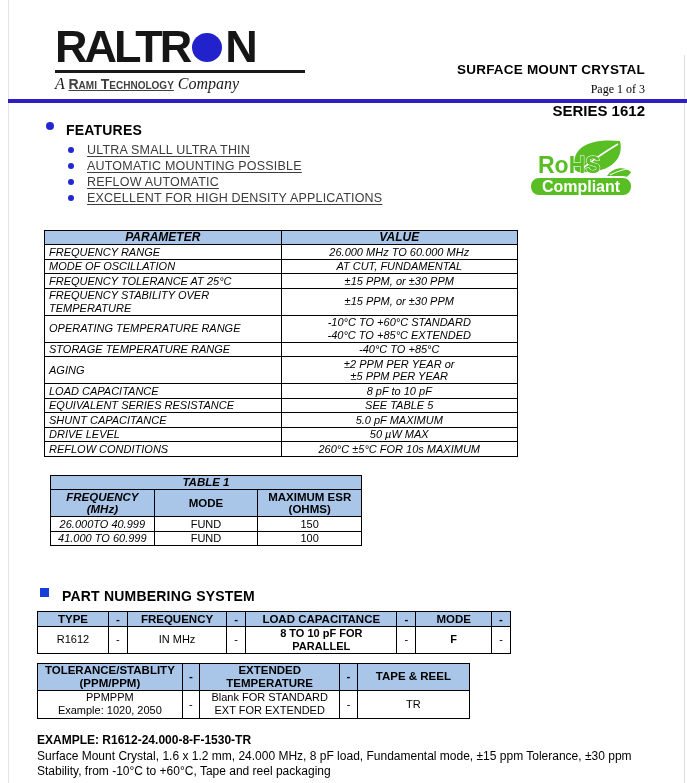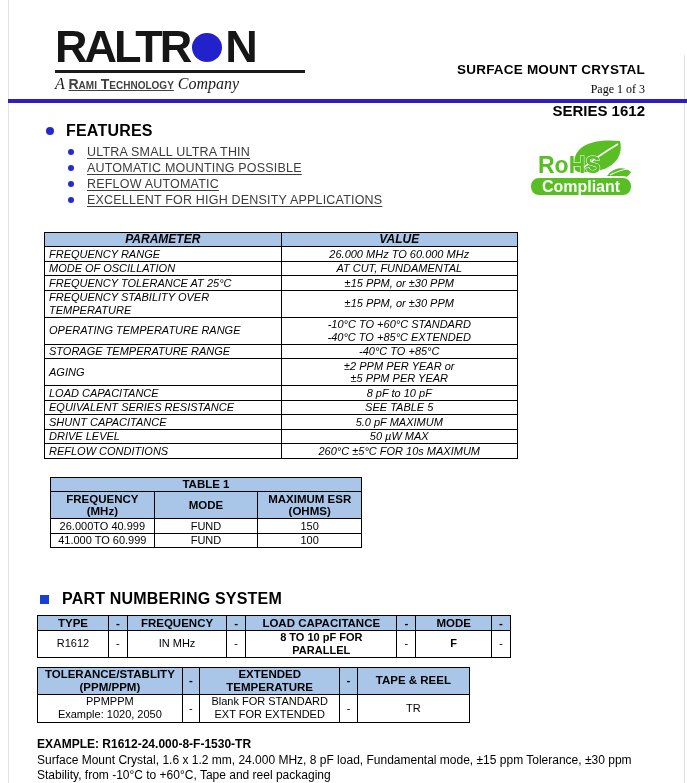--- a/index.html
+++ b/index.html
@@ -28,42 +28,42 @@
   .doc-title{position:absolute;right:42px;top:62px;font-size:13.5px;font-weight:bold;letter-spacing:0.2px;}
   .page-label{position:absolute;right:42px;top:82px;font-family:"Liberation Serif",serif;font-size:12px;}
   .blue-rule{position:absolute;left:8px;top:99px;right:0;height:4px;background:var(--rule);}
   .series{position:absolute;right:42px;top:102px;font-size:15px;font-weight:bold;text-align:center;}
 
   
   .rohs{position:absolute;left:520px;top:136px;width:118px;height:66px;}
 
   
   .content{position:absolute;left:0;top:122px;width:100%;}
-  .section-head{display:flex;align-items:center;font-weight:bold;font-size:16px;letter-spacing:0.2px;}
+  .section-head{display:flex;align-items:flex-start;font-weight:bold;font-size:14px;letter-spacing:0.2px;}
   .bullet-round{width:8px;height:8px;border-radius:50%;background:var(--accent);margin-left:46px;margin-right:12px;flex:0 0 auto;}
   .bullet-square{width:9px;height:9px;background:#1640d8;margin-left:40px;margin-right:13px;flex:0 0 auto;}
 
   .feature-list{list-style:none;margin-top:5px;}
   .feature-list li{display:flex;align-items:center;margin-bottom:1.5px;}
   .feat-bullet{width:6px;height:6px;border-radius:50%;background:var(--accent);margin-left:68px;margin-right:13px;flex:0 0 auto;}
   .feat-text{font-size:12.5px;color:var(--feat);text-decoration:underline;text-underline-offset:2px;letter-spacing:0.2px;line-height:14.5px;}
 
   
   table{border-collapse:collapse;font-size:11px;table-layout:fixed;}
   th,td{border:1px solid #000;padding:0.5px 4px;text-align:center;white-space:pre-line;line-height:12.5px;vertical-align:middle;}
   th{background:var(--thbg);font-weight:bold;font-size:11.5px;}
 
   .specs{margin-top:24px;}
   .spec-table{margin-left:44px;margin-top:6px;width:474px;font-style:italic;}
   .spec-table th{font-size:12px;}
   .spec-table td:first-child{text-align:left;width:51%;}
 
   .table1{margin-left:50px;margin-top:18px;width:312px;}
   .table1 .t1-title th{font-size:11.5px;}
-  .table1 th:nth-child(1),.table1 td:nth-child(1){width:37%;}
+  .table1 th:nth-child(1),.table1 td:nth-child(1){width:37%;font-style:italic;}
   .table1 th:nth-child(2),.table1 td:nth-child(2){width:23%;}
   .table1 th:nth-child(3),.table1 td:nth-child(3){width:40%;}
 
   .pn-section{margin-top:42px;}
   .pn-a{margin-left:37px;margin-top:7px;width:474px;}
   .pn-a th:nth-child(1){width:15%;}
   .pn-a th:nth-child(2),.pn-a th:nth-child(4),.pn-a th:nth-child(6),.pn-a th:nth-child(8){width:4%;font-weight:bold;}
   .pn-a th:nth-child(3){width:21%;margin-left:36px;}
   .pn-a th:nth-child(5){width:32%;}
   .pn-a th:nth-child(7){width:16%;}

